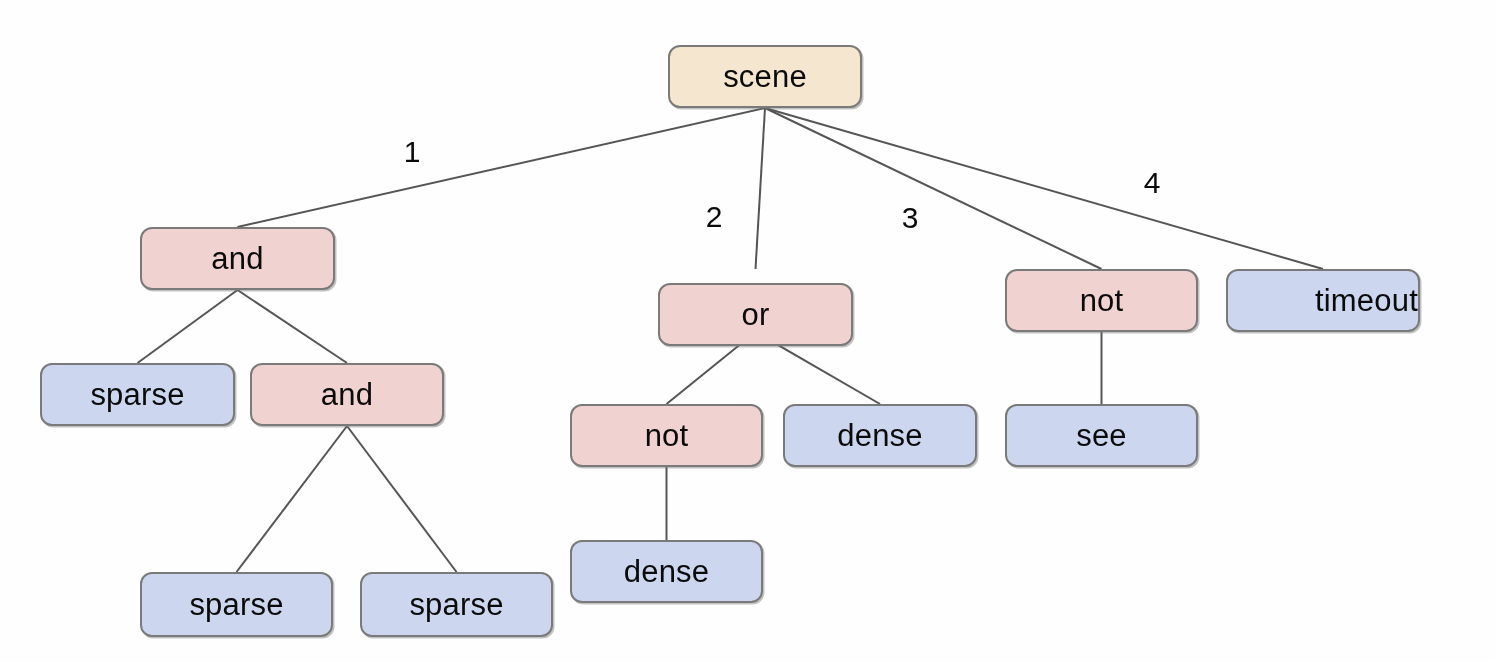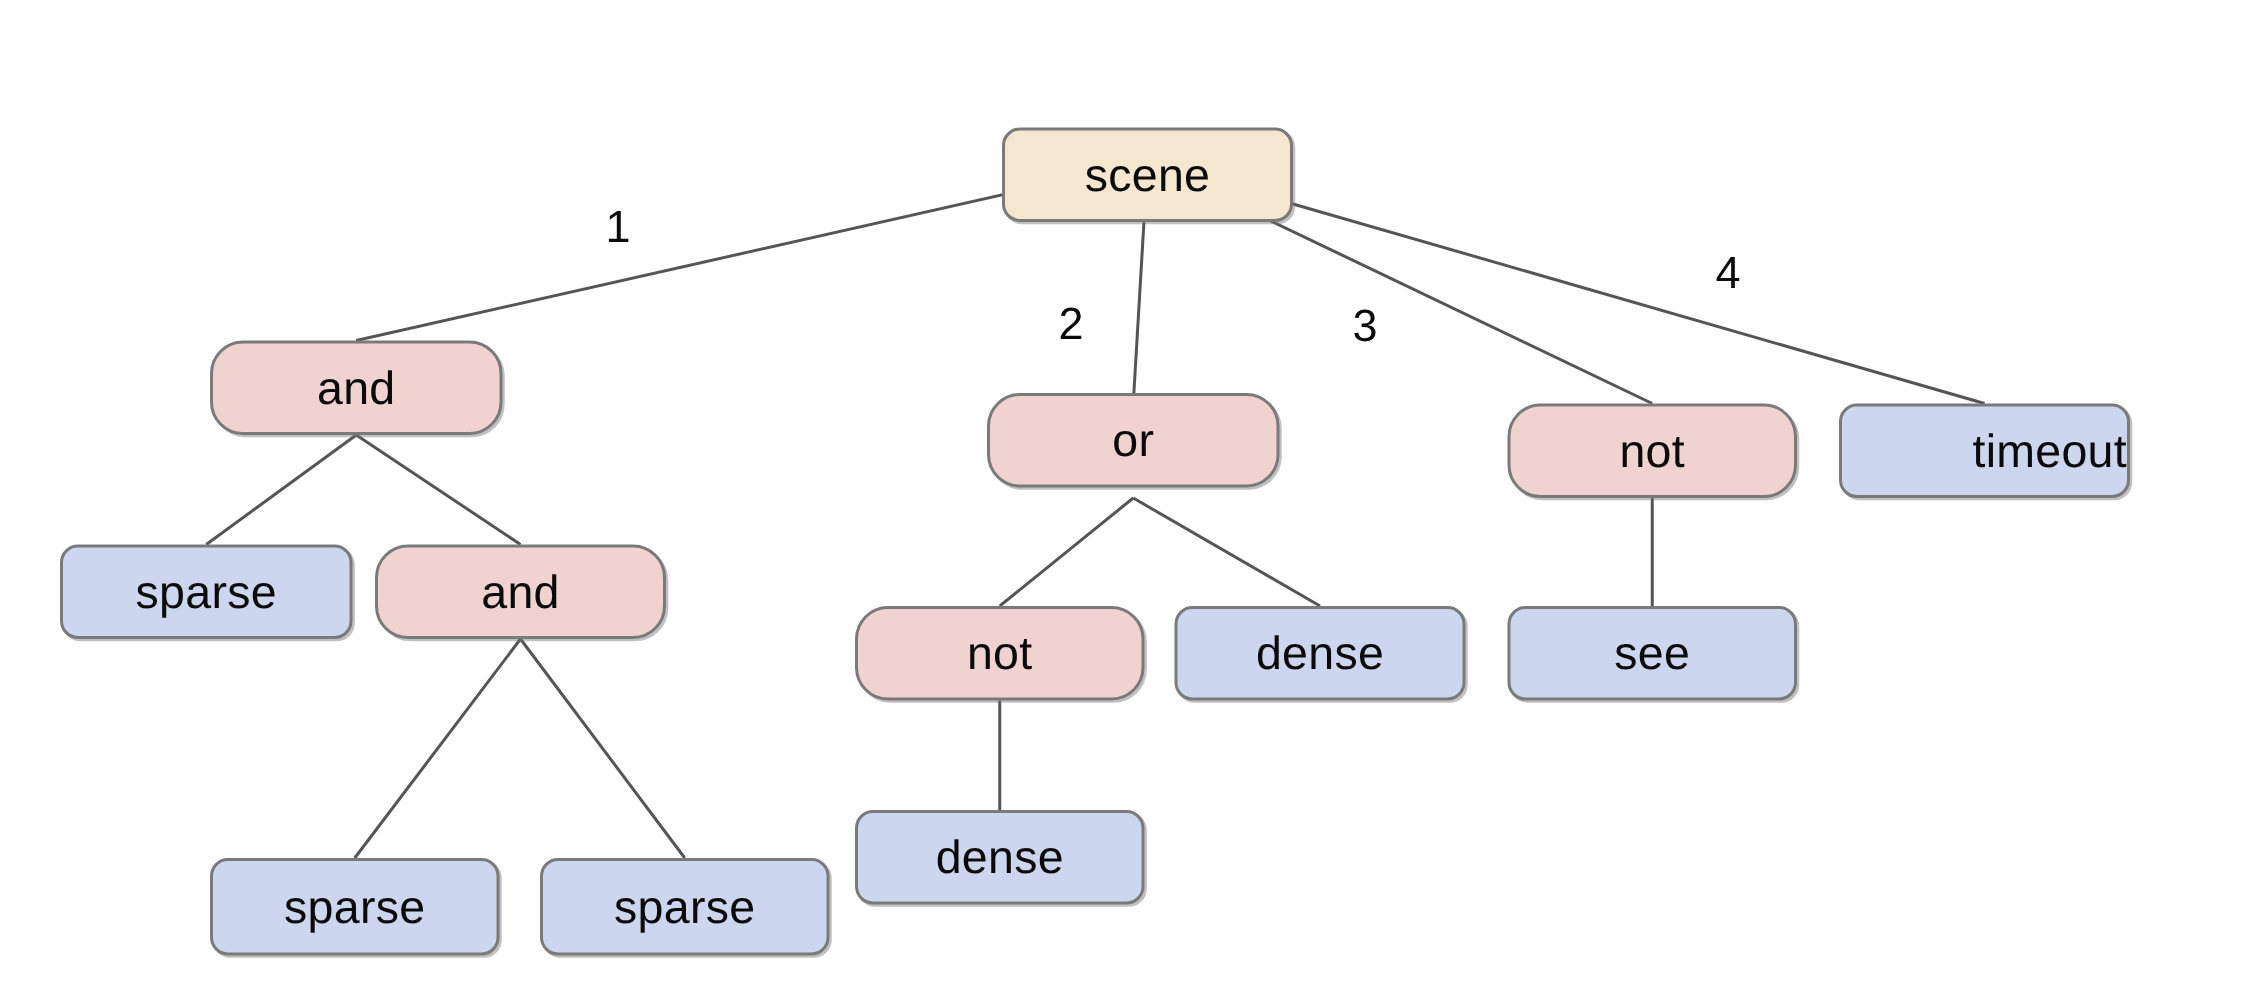--- a/index.html
+++ b/index.html
@@ -39,21 +39,21 @@
     display: flex;
     align-items: center;
     justify-content: center;
     font-size: 31px;
     color: #0b0b0b;
     line-height: 1;
     letter-spacing: 0.2px;
     box-shadow: 1.5px 1.5px 0px rgba(120,120,120,0.45);
   }
   .node-root   { background: #f5e6cf; }
-  .node-op     { background: #f0d3d1; border-radius: 22px; }
+  .node-op     { background: #f0d3d1; }
   .node-leaf   { background: #ccd7ef; }
   .edge-label {
     position: absolute;
     font-size: 30px;
     color: #0b0b0b;
     line-height: 1;
     white-space: nowrap;
     transform: translate(-50%, -50%);
   }
 </style>
@@ -71,27 +71,27 @@
         <line x1="237.5" y1="290" x2="347" y2="363" class="edge-line" stroke="#555555"></line>
         <line x1="347" y1="426" x2="236.5" y2="572" class="edge-line" stroke="#555555"></line>
         <line x1="347" y1="426" x2="456.5" y2="572" class="edge-line" stroke="#555555"></line>
         <line x1="755.5" y1="332" x2="666.5" y2="404" class="edge-line" stroke="#555555"></line>
         <line x1="755.5" y1="332" x2="880" y2="404" class="edge-line" stroke="#555555"></line>
         <line x1="666.5" y1="467" x2="666.5" y2="540" class="edge-line" stroke="#555555"></line>
         <line x1="1101.5" y1="332" x2="1101.5" y2="404" class="edge-line" stroke="#555555"></line>
       </g>
   </svg>
   <div id="nodes-layer">
-      <div class="node-box node-root" style="left: 668px; top: 45px; width: 194px; height: 63px; background: rgb(245, 230, 207); border-color: rgb(122, 122, 122); color: rgb(11, 11, 11); margin-top: 40px;">
+      <div class="node-box node-root" style="left: 668px; top: 45px; width: 194px; height: 63px; background: rgb(245, 230, 207); border-color: rgb(122, 122, 122); color: rgb(11, 11, 11);">
         <span>scene</span>
       </div>
       <div class="node-box node-op" style="left: 140px; top: 227px; width: 195px; height: 63px; background: rgb(240, 211, 209); border-color: rgb(122, 122, 122); color: rgb(11, 11, 11);">
         <span>and</span>
       </div>
-      <div class="node-box node-op" style="left: 658px; top: 262px; width: 195px; height: 63px; background: rgb(240, 211, 209); border-color: rgb(122, 122, 122); color: rgb(11, 11, 11);">
+      <div class="node-box node-op" style="left: 658px; top: 283px; width: 195px; height: 63px; background: rgb(240, 211, 209); border-color: rgb(122, 122, 122); color: rgb(11, 11, 11);">
         <span>or</span>
       </div>
       <div class="node-box node-op" style="left: 1005px; top: 269px; width: 193px; height: 63px; background: rgb(240, 211, 209); border-color: rgb(122, 122, 122); color: rgb(11, 11, 11);">
         <span>not</span>
       </div>
       <div class="node-box node-leaf" style="left: 1226px; top: 269px; width: 194px; height: 63px; background: rgb(204, 215, 239); border-color: rgb(122, 122, 122); color: rgb(11, 11, 11); justify-content: flex-end;">
         <span>timeout</span>
       </div>
       <div class="node-box node-leaf" style="left: 40px; top: 363px; width: 195px; height: 63px; background: rgb(204, 215, 239); border-color: rgb(122, 122, 122); color: rgb(11, 11, 11);">
         <span>sparse</span>

